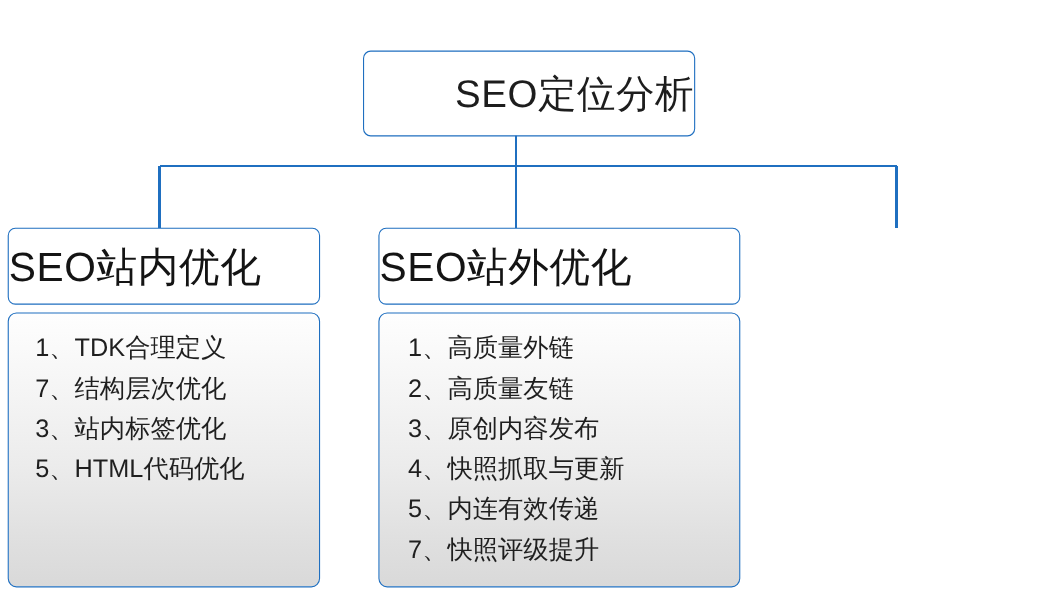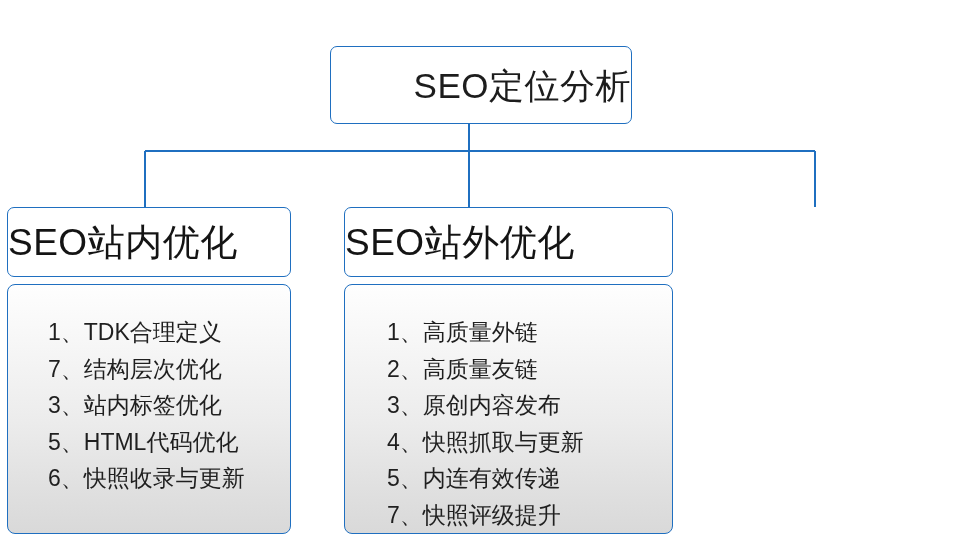--- a/index.html
+++ b/index.html
@@ -89,21 +89,21 @@
     border: 1.6px solid #1f6fc0;
     border-radius: 8px;
     background: linear-gradient(to bottom, #fefefe 0%, #f7f7f7 22%, #ececec 55%, #e0e0e0 82%, #d9d9d9 100%);
     padding: 13px 0 10px 0;
     display: flex;
     flex-direction: column;
     justify-content: flex-start;
   }
   .col-body .item-list {
     list-style: none;
-    margin: 16px;
+    margin: 0;
     padding: 0;
   }
   .col-body .list-item {
     font-size: 23px;
     line-height: 36.5px;
     color: #1f1f1f;
     white-space: nowrap;
     padding-left: 24px;
   }
   .col-1 .col-body .list-item { padding-left: 26px; }
@@ -134,21 +134,20 @@
   <div class="column col-0">
     <div class="col-header">
       <span class="col-title">SEO站内优化</span>
     </div>
     <div class="col-body">
       <ul class="item-list">
         <li class="list-item">1、TDK合理定义</li>
         <li class="list-item">7、结构层次优化</li>
         <li class="list-item">3、站内标签优化</li>
         <li class="list-item">5、HTML代码优化</li>
-        <li class="list-item">6、快照收录与更新</li>
       </ul>
     </div>
   </div>
 
   <div class="column col-1">
     <div class="col-header">
       <span class="col-title">SEO站外优化</span>
     </div>
     <div class="col-body">
       <ul class="item-list">

